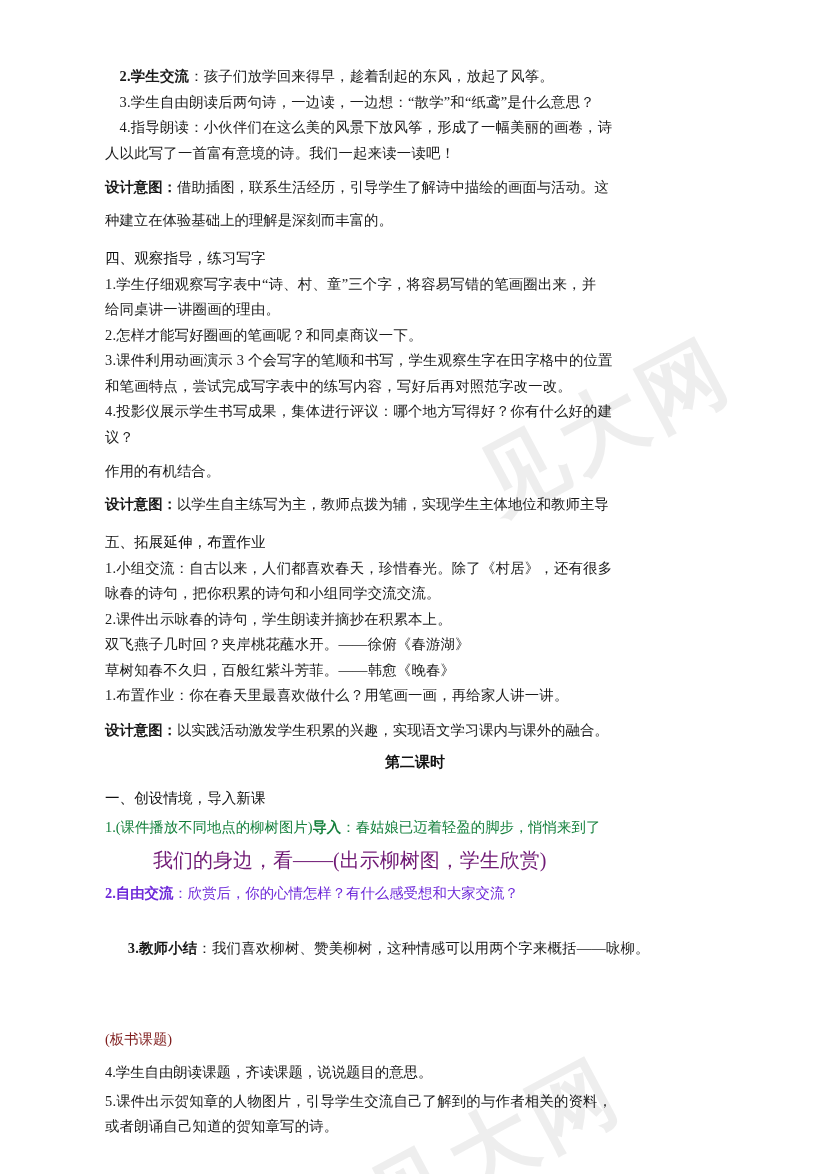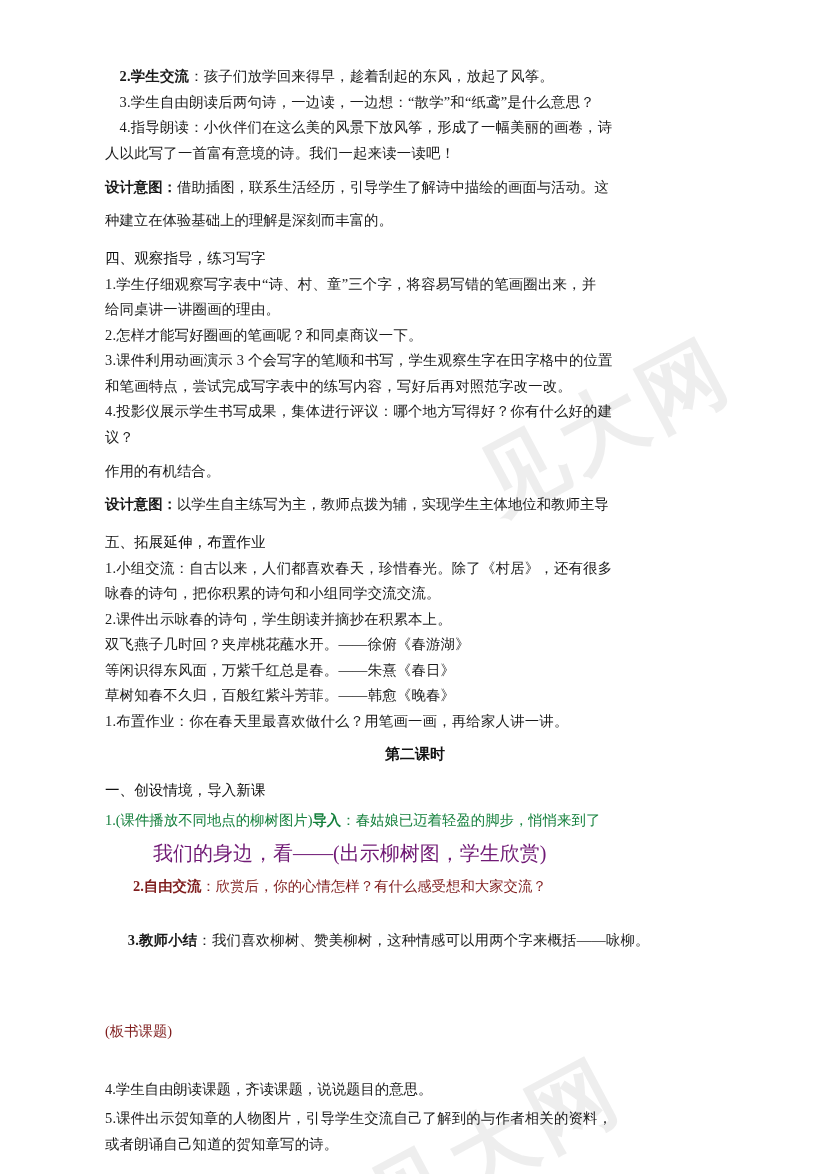--- a/index.html
+++ b/index.html
@@ -129,44 +129,46 @@
     <div class="intent">
       <span class="label">设计意图：</span><span>以学生自主练写为主，教师点拨为辅，实现学生主体地位和教师主导</span>
     </div>
 
     <div class="heading">五、拓展延伸，布置作业</div>
 
     <div class="line">1.小组交流：自古以来，人们都喜欢春天，珍惜春光。除了《村居》，还有很多</div>
     <div class="line">咏春的诗句，把你积累的诗句和小组同学交流交流。</div>
     <div class="line">2.课件出示咏春的诗句，学生朗读并摘抄在积累本上。</div>
     <div class="line">双飞燕子几时回？夹岸桃花蘸水开。——徐俯《春游湖》</div>
-    <div class="line">等闲识得东风面，万紫千红总是春。——朱熹《春日》</div>
     <div class="line">草树知春不久归，百般红紫斗芳菲。——韩愈《晚春》</div>
     <div class="line">1.布置作业：你在春天里最喜欢做什么？用笔画一画，再给家人讲一讲。</div>
 
     <div class="gap-sm"></div>
 
+    <div class="intent">
+      <span class="label">设计意图：</span><span>以实践活动激发学生积累的兴趣，实现语文学习课内与课外的融合。</span>
+    </div>
 
     <div class="centered">第二课时</div>
 
     <div class="heading">一、创设情境，导入新课</div>
 
     <div class="spaced" style="font-size:14.4px;color:#15803d;">
       <span>1.(课件播放不同地点的柳树图片)</span><span class="bold-inline">导入</span><span>：春姑娘已迈着轻盈的脚步，悄悄来到了</span>
     </div>
     <div class="spaced" style="font-size:20px;color:#701a75;margin-left:48px;">我们的身边，看——(出示柳树图，学生欣赏)</div>
 
-    <div class="spaced" style="font-size:14.4px;color:#7f1d1d;margin-left:28px;">
+    <div class="spaced" style="font-size:14.4px;color:#6d28d9;">
       <span class="bold-inline">2.自由交流</span><span>：欣赏后，你的心情怎样？有什么感受想和大家交流？</span>
     </div>
 
     <div class="line">
       <span class="bold-inline">3.教师小结</span><span>：我们喜欢柳树、赞美柳树，这种情感可以用两个字来概括——咏柳。</span>
     </div>
 
     <div class="spaced" style="font-size:14.4px;color:#7f1d1d;margin-top:36px;">(板书课题)</div>
-    <div class="spaced" style="font-size:14.4px;color:#1a1a1a;margin-top:25px;">4.学生自由朗读课题，齐读课题，说说题目的意思。</div>
+    <div class="spaced" style="font-size:14.4px;color:#1a1a1a;">4.学生自由朗读课题，齐读课题，说说题目的意思。</div>
 
     <div class="line">5.课件出示贺知章的人物图片，引导学生交流自己了解到的与作者相关的资料，</div>
     <div class="line">或者朗诵自己知道的贺知章写的诗。</div>
 
   </div>
 </div>
 
 </body></html>

